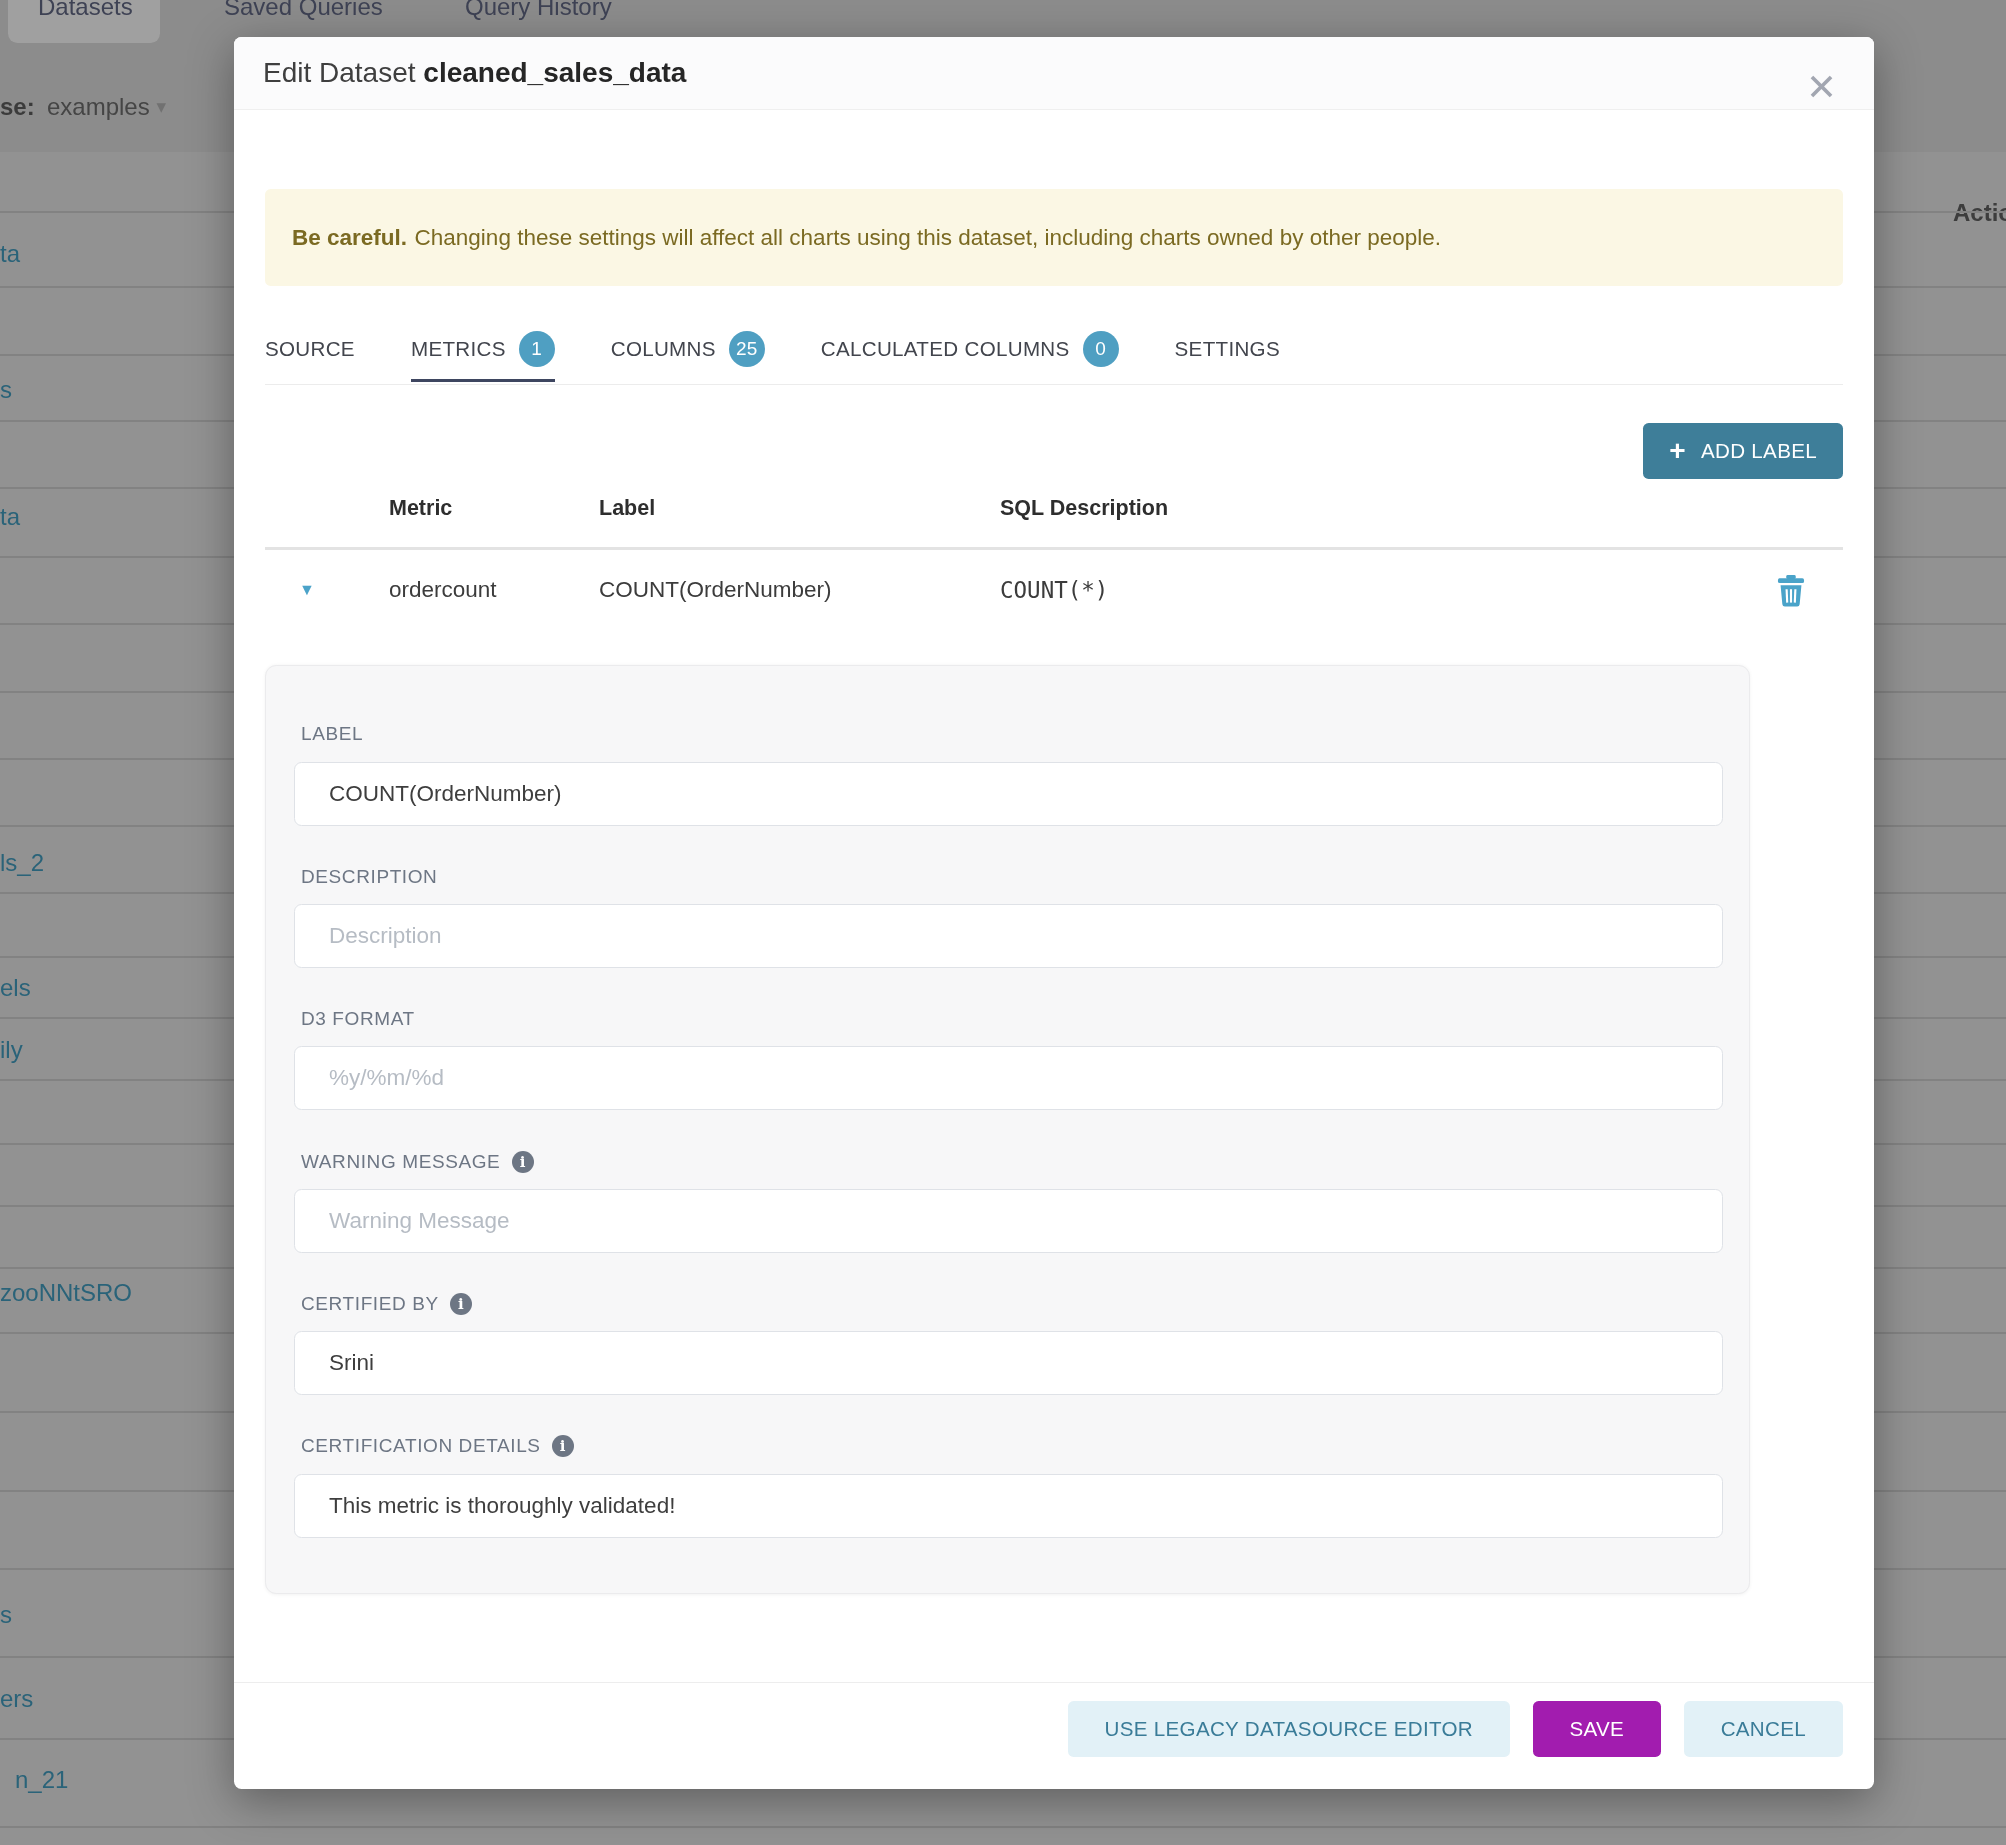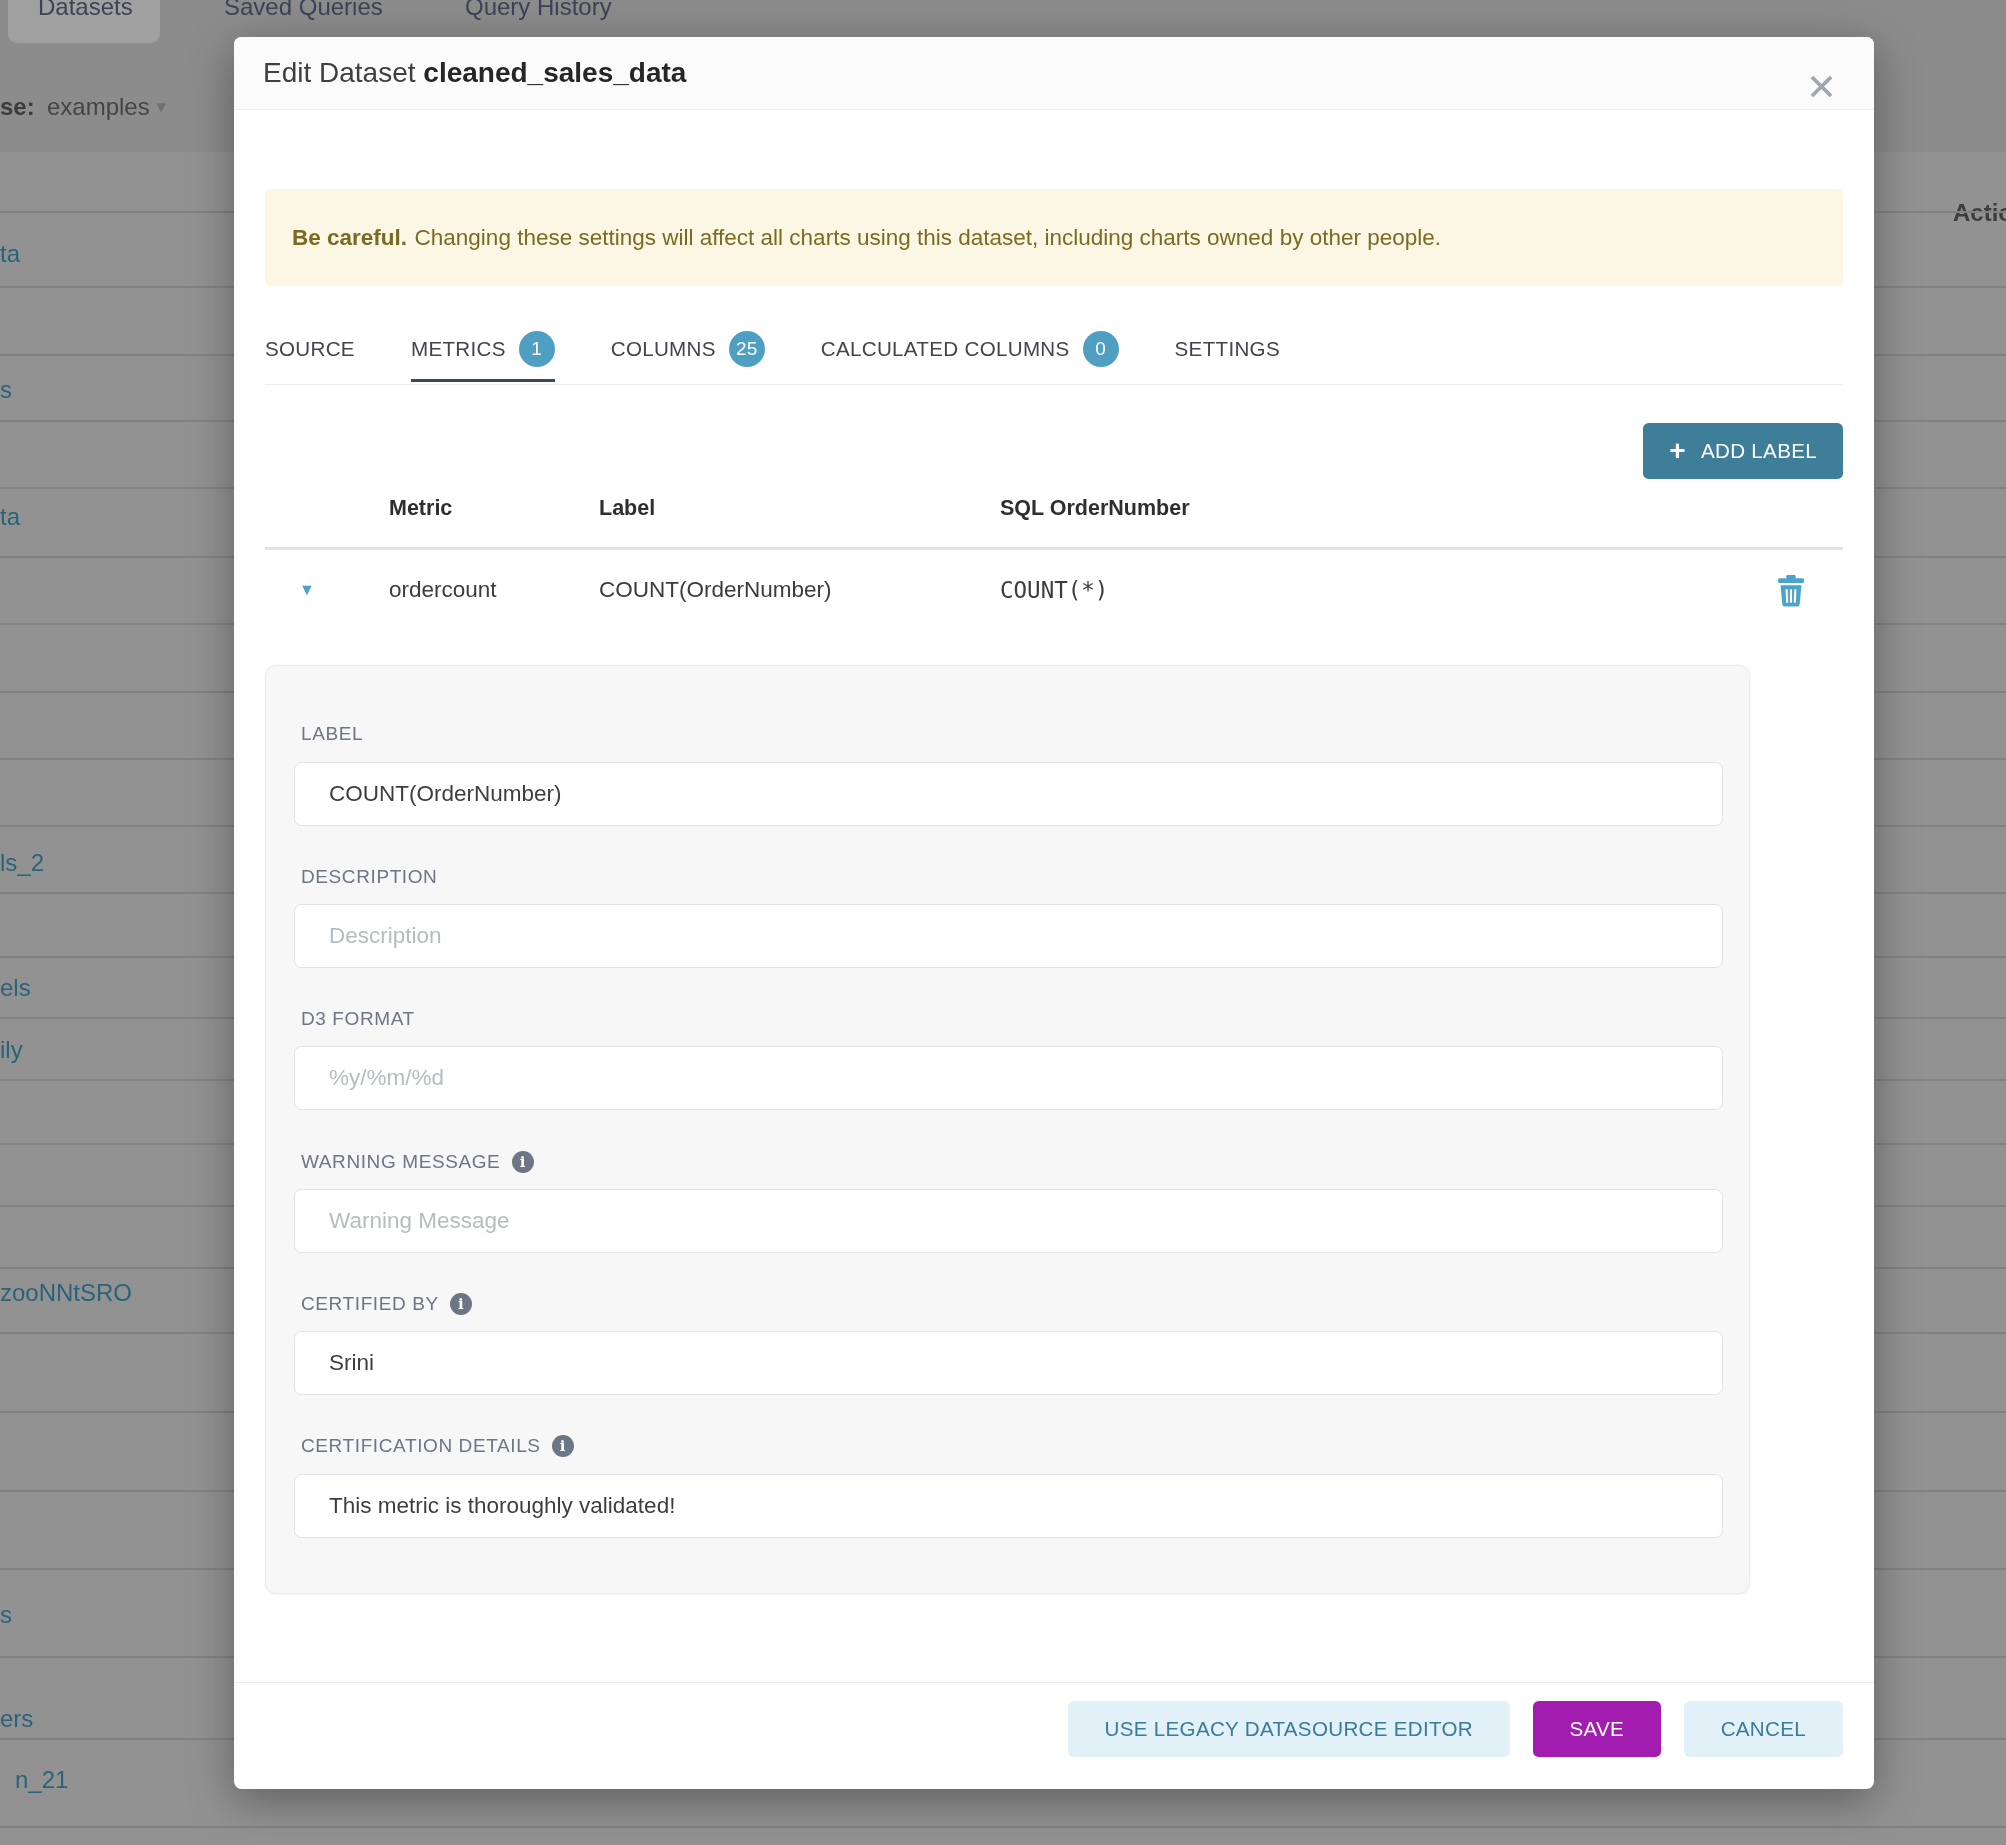--- a/index.html
+++ b/index.html
@@ -100,21 +100,21 @@
       <div class="bg-divider" style="top: 1738px;"></div>
       <div class="bg-divider" style="top: 1826px;"></div>
       <div class="bg-link" style="top: 239px;">ta</div>
       <div class="bg-link" style="top: 375px;">s</div>
       <div class="bg-link" style="top: 502px;">ta</div>
       <div class="bg-link" style="top: 848px;">ls_2</div>
       <div class="bg-link" style="top: 973px;">els</div>
       <div class="bg-link" style="top: 1035px;">ily</div>
       <div class="bg-link" style="top: 1278px;">zooNNtSRO</div>
       <div class="bg-link" style="top: 1600px;">s</div>
-      <div class="bg-link" style="top: 1684px; margin-top: 20px;">ers</div>
+      <div class="bg-link" style="top: 1684px;">ers</div>
       <div class="bg-link" style="top: 1765px; padding-left: 15px;">n_21</div>
     </div>
 </div>
 
 <div class="modal">
 
   <div class="modal-header">
     <div class="modal-title">
       <span>Edit Dataset</span>
       <b>cleaned_sales_data</b>
@@ -149,21 +149,21 @@
   </div>
 
   <button class="add-item">
     <span class="plus">+</span>
     <span>ADD LABEL</span>
   </button>
 
   <div class="thead">
     <span class="th" style="left:124px">Metric</span>
     <span class="th" style="left:334px">Label</span>
-    <span class="th" style="left:735px">SQL OrderNumber</span>
+    <span class="th" style="left:735px">SQL Description</span>
   </div>
   <div class="thead-divider"></div>
 
   <div class="metric-row">
     <span class="caret-down">▼</span>
     <span class="cell" style="left:124px">ordercount</span>
     <span class="cell" style="left:334px">COUNT(OrderNumber)</span>
     <span class="cell mono" style="left:735px">COUNT(*)</span>
     <span class="trash-btn">
       <svg width="30" height="32" viewBox="0 0 24 27" fill="#4aa3c9">

